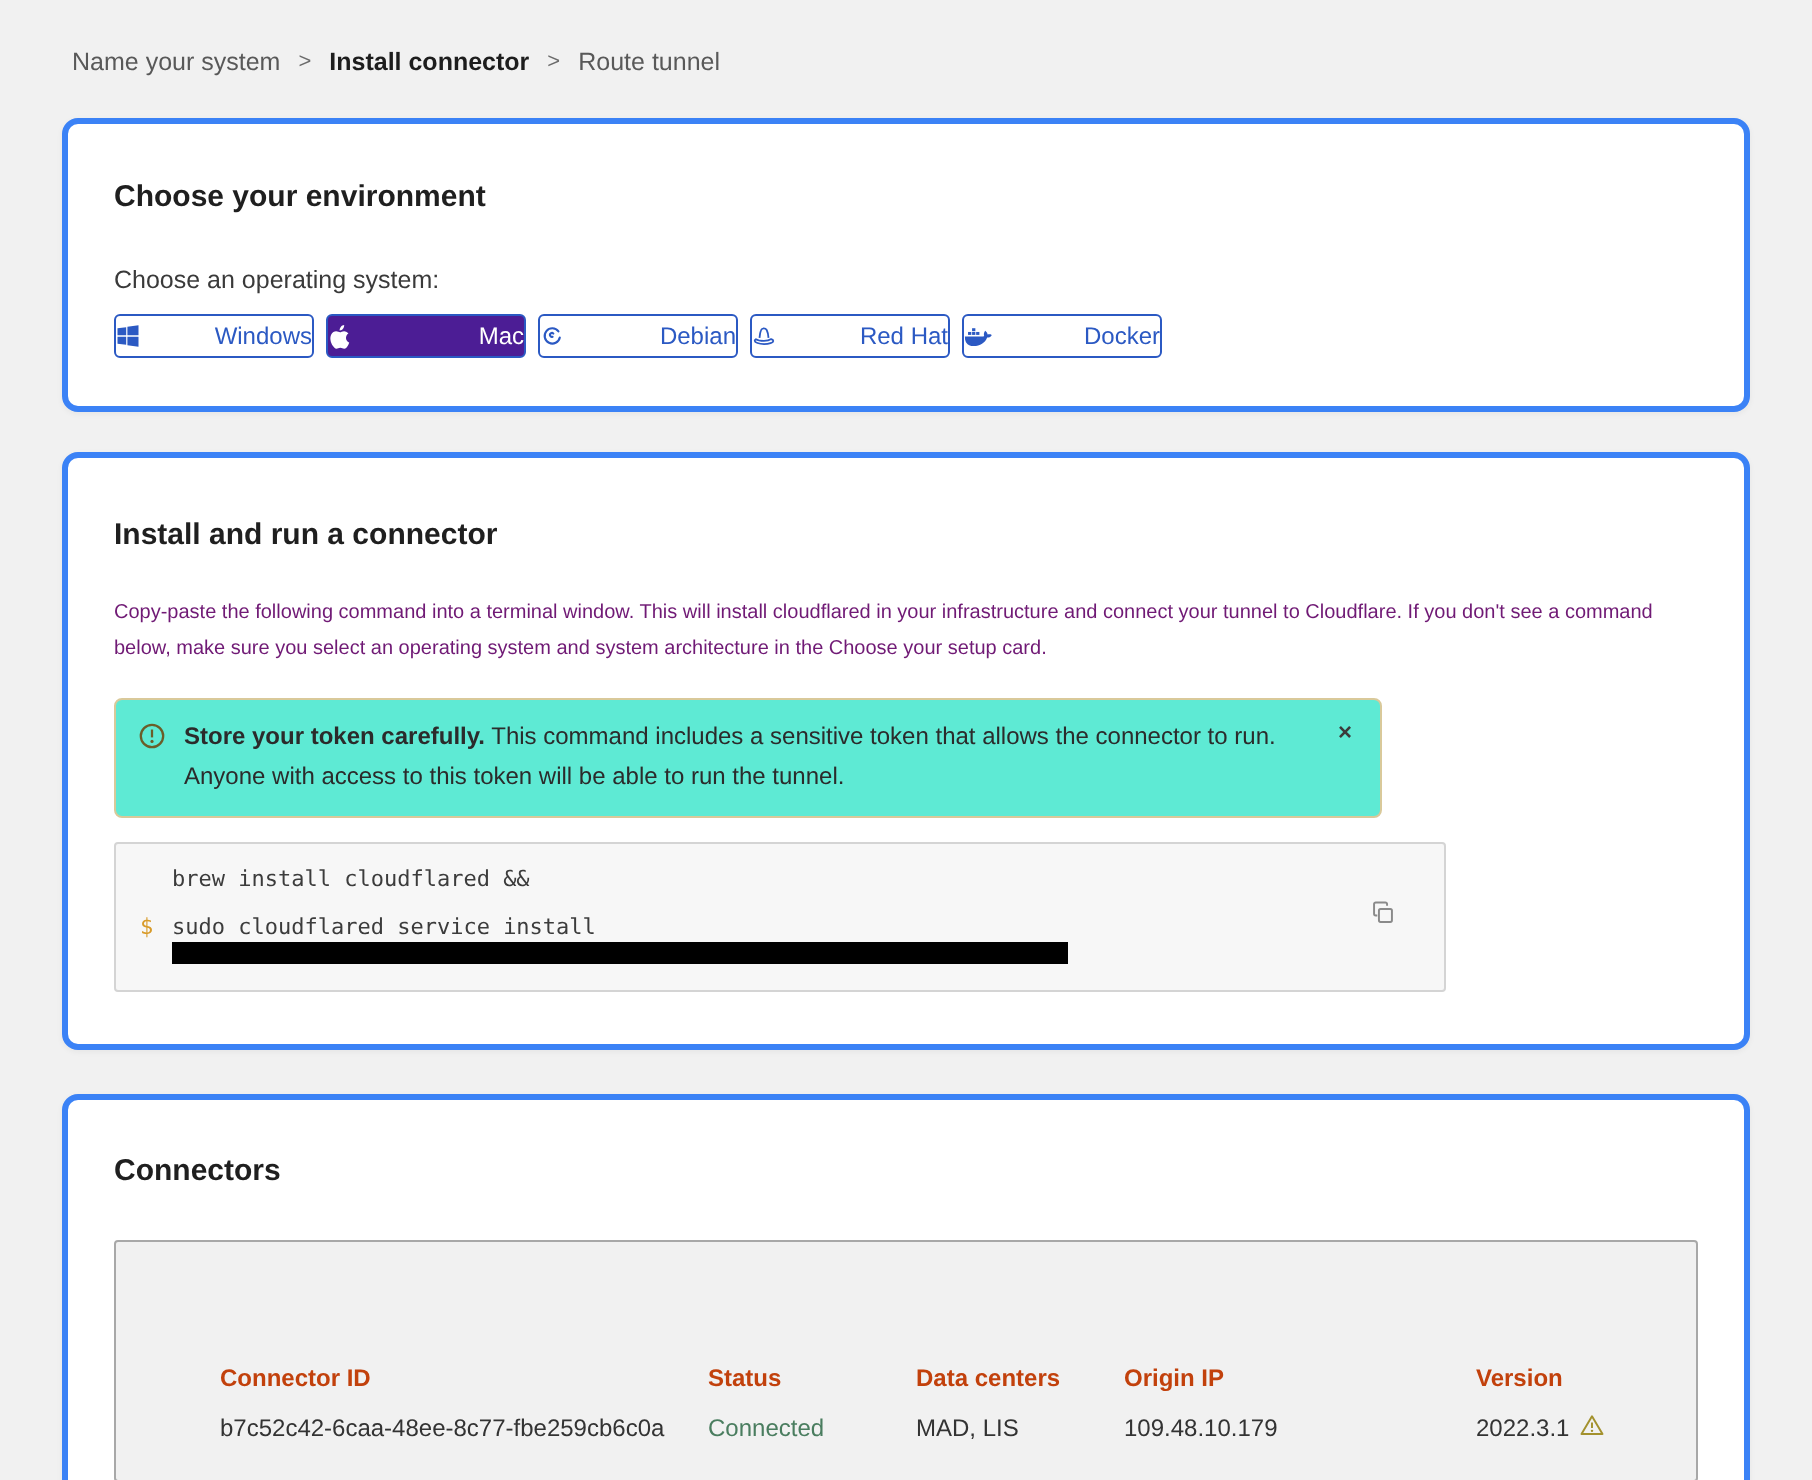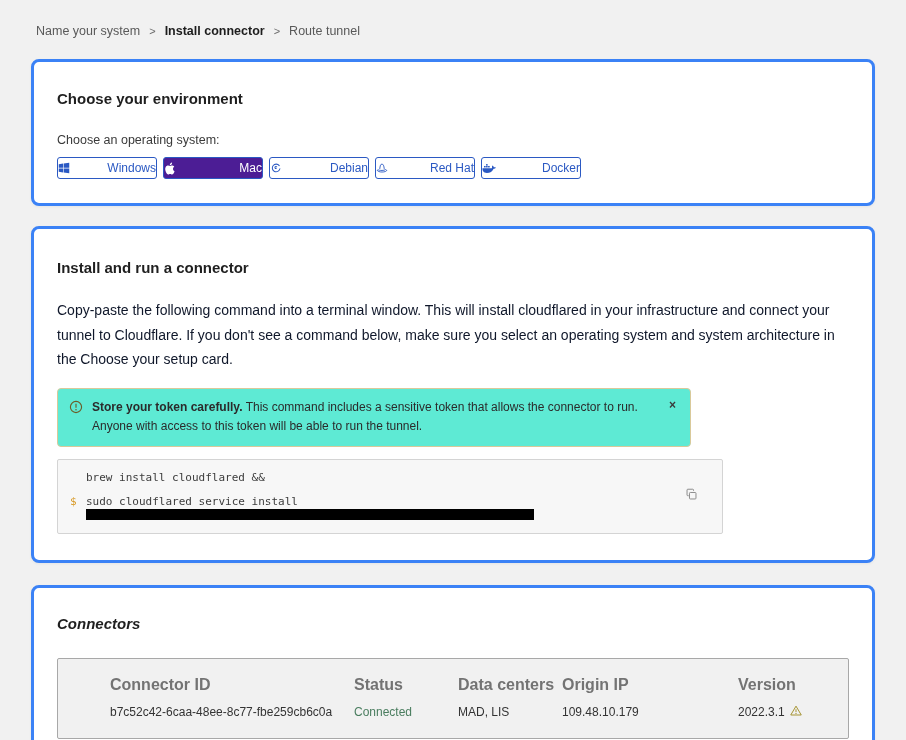--- a/index.html
+++ b/index.html
@@ -64,23 +64,23 @@
   }
   .os-btn.selected { background: #4c1d95; color: #ffffff; }
   .os-btn svg { flex: 0 0 auto; display: block; }
 
   
   .card-install { margin-top: 20px; padding: 30px 23px 26px; }
   .card-install h2 { margin-bottom: 22px; }
   .install-desc {
     margin: 0 0 16px;
     max-width: 796px;
-    font-size: 14px;
+    font-size: 10px;
     line-height: 1.75;
-    color: #0f172a;
+    color: #701a75;
   }
   .warning-banner {
     position: relative;
     width: 634px;
     background: #5eead4;
     border: 1px solid #d9c99a;
     border-radius: 4px;
     padding: 9px 34px 9px 34px;
     font-size: 12px;
     line-height: 1.65;
@@ -126,35 +126,35 @@
     right: 22px;
     top: 26px;
     border: 0;
     background: transparent;
     padding: 2px;
     cursor: pointer;
   }
 
   
   .card-connectors { margin-top: 22px; padding: 27px 23px 26px; }
-  .card-connectors h2 { margin-bottom: 26px; font-style: italic; }
+  .card-connectors h2 { margin-bottom: 26px; }
   .connector-box {
     border: 1px solid #a8a8a8;
     background: #f1f1f1;
     border-radius: 2px;
     padding: 17px 10px 19px 52px;
     display: flex;
   }
   .tcol { display: flex; flex-direction: column; gap: 11px; }
   .tcol-id { width: 244px; }
   .tcol-status { width: 104px; }
   .tcol-dc { width: 104px; }
   .tcol-ip { width: 176px; }
   .tcol-ver { flex: 1; }
-  .thead { font-size: 16px; font-weight: bold; color: #737373; }
+  .thead { font-size: 12px; font-weight: bold; color: #c2410c; margin-top: 44px; }
   .tval { font-size: 12px; color: #333333; }
   .status-connected { color: #4a7d5f; }
   .version-cell { display: flex; align-items: center; gap: 5px; }
 </style>
 </head>
 <body>
 
 <nav class="breadcrumb">
   <span class="crumb">Name your system</span>
   <span class="sep">&gt;</span>

